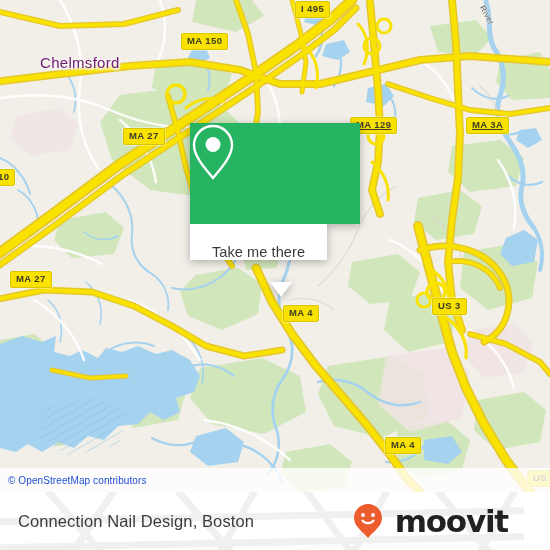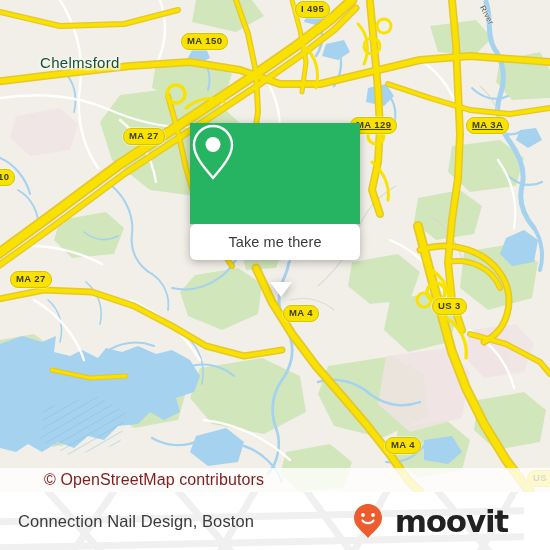--- a/index.html
+++ b/index.html
@@ -16,21 +16,21 @@
     position:absolute; left:0; top:0; width:550px; height:492px;
     background:#f2efe9; overflow:hidden;
   }
   #map svg { position:absolute; left:0; top:0; }
 
   
   .place-label {
     position:absolute;
     font-family:"Liberation Sans", sans-serif;
     font-size:15px;
-    color:#14532d;
+    color:#701a75;
     letter-spacing:.3px;
     white-space:nowrap;
     text-shadow:
       -1.5px -1.5px 1.5px #f7f5f0, 1.5px -1.5px 1.5px #f7f5f0,
       -1.5px  1.5px 1.5px #f7f5f0, 1.5px  1.5px 1.5px #f7f5f0,
        0 0 3px #f7f5f0;
   }
   .river-label {
     position:absolute;
     font-size:8px;
@@ -38,21 +38,21 @@
     white-space:nowrap;
     letter-spacing:.4px;
     text-shadow:0 0 2px #f2efe9, 0 0 2px #f2efe9;
   }
 
   
   .shield {
     position:absolute;
     background:#f9e200;
     border:1.5px solid #d9c400;
-    border-radius:8px;
+    border-radius:2px;
     color:#3d3d29;
     font-family:"Liberation Sans", sans-serif;
     font-weight:bold;
     font-size:9.5px;
     letter-spacing:.4px;
     padding:2px 5px 2.5px 5px;
     line-height:10px;
     white-space:nowrap;
     box-shadow:0 0 0 1px rgba(255,255,255,.35);
   }
@@ -63,25 +63,24 @@
     left:190px; top:123px;
     width:170px;
     filter:drop-shadow(0 2px 4px rgba(0,0,0,.28));
   }
   #popup-photo {
     width:170px; height:101px;
     background:#26b362;
     display:flex; align-items:center; justify-content:center;
   }
   #popup-body {
-    width:170px; height:36px;
+    width:137px; height:36px;
     background:#ffffff;
-    display:flex; align-items:center; justify-content:center;
+    display:flex; align-items:flex-end; justify-content:center;
     position:relative;
-    border-radius:6px;
   }
   #popup-label {
     font-size:14.5px;
     color:#3a3a3a;
     letter-spacing:.1px;
   }
   #popup-tail {
     position:absolute;
     left:80px; top:159px;
     width:0; height:0;
@@ -93,24 +92,23 @@
   
   #attribution {
     position:absolute;
     left:0; bottom:0;
     width:550px; height:24px;
     background:rgba(255,255,255,.80);
     display:flex; align-items:center;
     padding-left:8px;
   }
   #attribution-text {
-    font-size:16px;
-    color:#7f1d1d;
+    font-size:10px;
+    color:#1d4ed8;
     letter-spacing:.1px;
-    margin-left:36px;
   }
 
   
   #footer {
     position:absolute;
     left:0; top:492px;
     width:524px; height:58px;
     background:#ffffff;
     overflow:hidden;
   }

